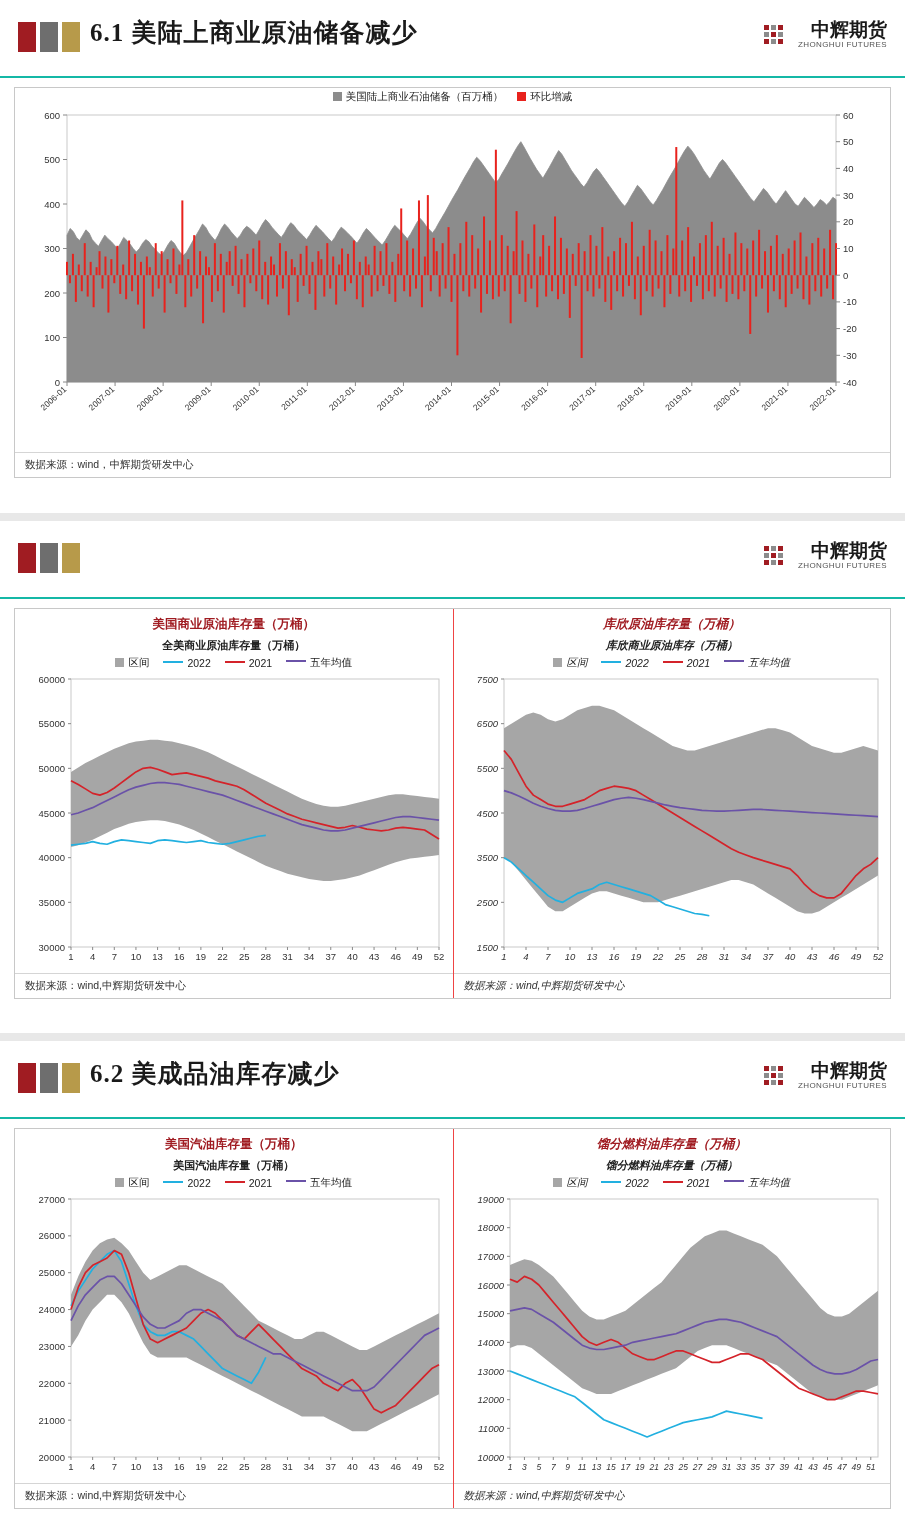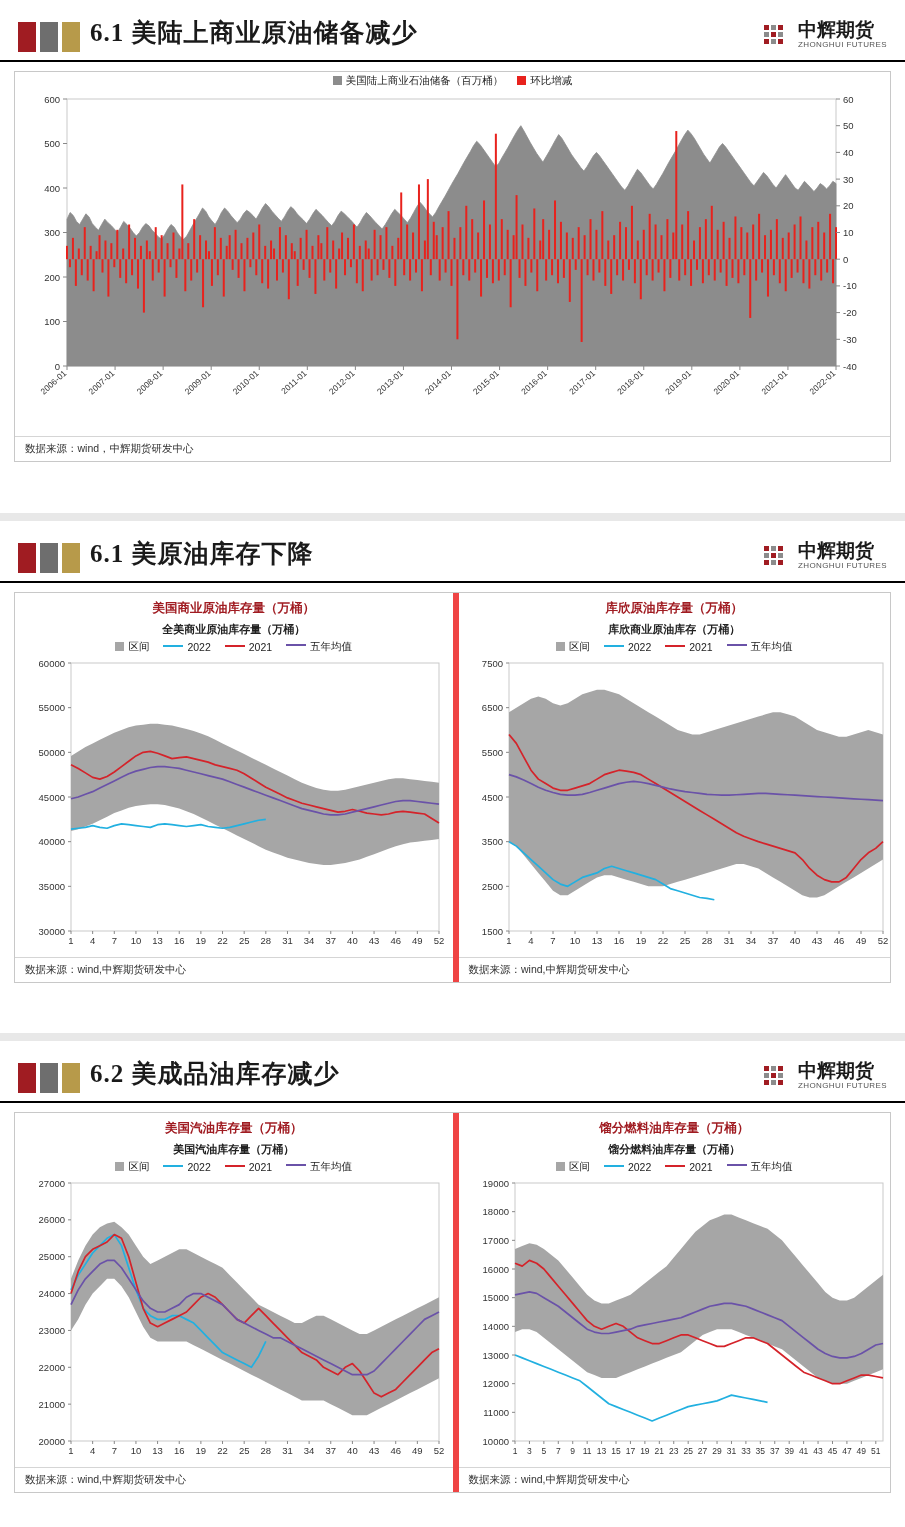--- a/index.html
+++ b/index.html
@@ -19,22 +19,23 @@
     left: 0; width: 905px;
     background: #ffffff;
   }
   #slide1 { top: 0; height: 513px; }
   #slide2 { top: 521px; height: 512px; }
   #slide3 { top: 1041px; height: 486px; }
 
   
   .hdr {
     position: relative;
-    height: 62px;
-    border-bottom: 2px solid #000000;
+    height: 78px;
+    border-bottom: 2px solid #14b8a6;
+    text-align: right;
   }
   .hdr-blocks {
     position: absolute; left: 18px; top: 22px;
     display: flex; gap: 4px;
   }
   .blk { width: 18px; height: 30px; }
   .blk.red { background: #a01c22; }
   .blk.gray { background: #6e6e6e; }
   .blk.gold { background: #b79a4a; }
   .hdr-title {
@@ -101,21 +102,21 @@
   }
   .bullet {
     font-size: 14.5px; color: #1a1a1a;
     line-height: 1.75;
     padding: 12px 22px 4px 22px;
     font-family: "Liberation Serif", serif;
     font-weight: bold;
   }
   .halfwrap { display: flex; }
   .half { width: 50%; position: relative; }
-  .half + .half { border-left: 6px solid #ef4444; }
+  .half + .half { border-left: 1px solid #ef4444; font-style: italic; }
   svg { display: block; }
   .tickTxt { font-size: 9.5px; fill: #333; font-family: "Liberation Sans", sans-serif; }
   .tickTxtSm { font-size: 8.5px; fill: #333; font-family: "Liberation Sans", sans-serif; }
 </style>
 </head>
 <body>
 
 <div id="page">
 
   <div class="slide" id="slide1">
@@ -489,21 +490,20 @@
     </div>
   </div>
 
   <div class="slide" id="slide2">
     <div class="hdr">
       <div class="hdr-blocks">
         <span class="blk red"></span>
         <span class="blk gray"></span>
         <span class="blk gold"></span>
       </div>
-      <div class="hdr-title">6.1  美原油库存下降</div>
       <div class="logo">
         <div class="logo-mark">
           <i class="r"></i>
             <i></i>
             <i class="r"></i>
             <i></i>
             <i class="r"></i>
             <i></i>
             <i class="r"></i>
             <i></i>

